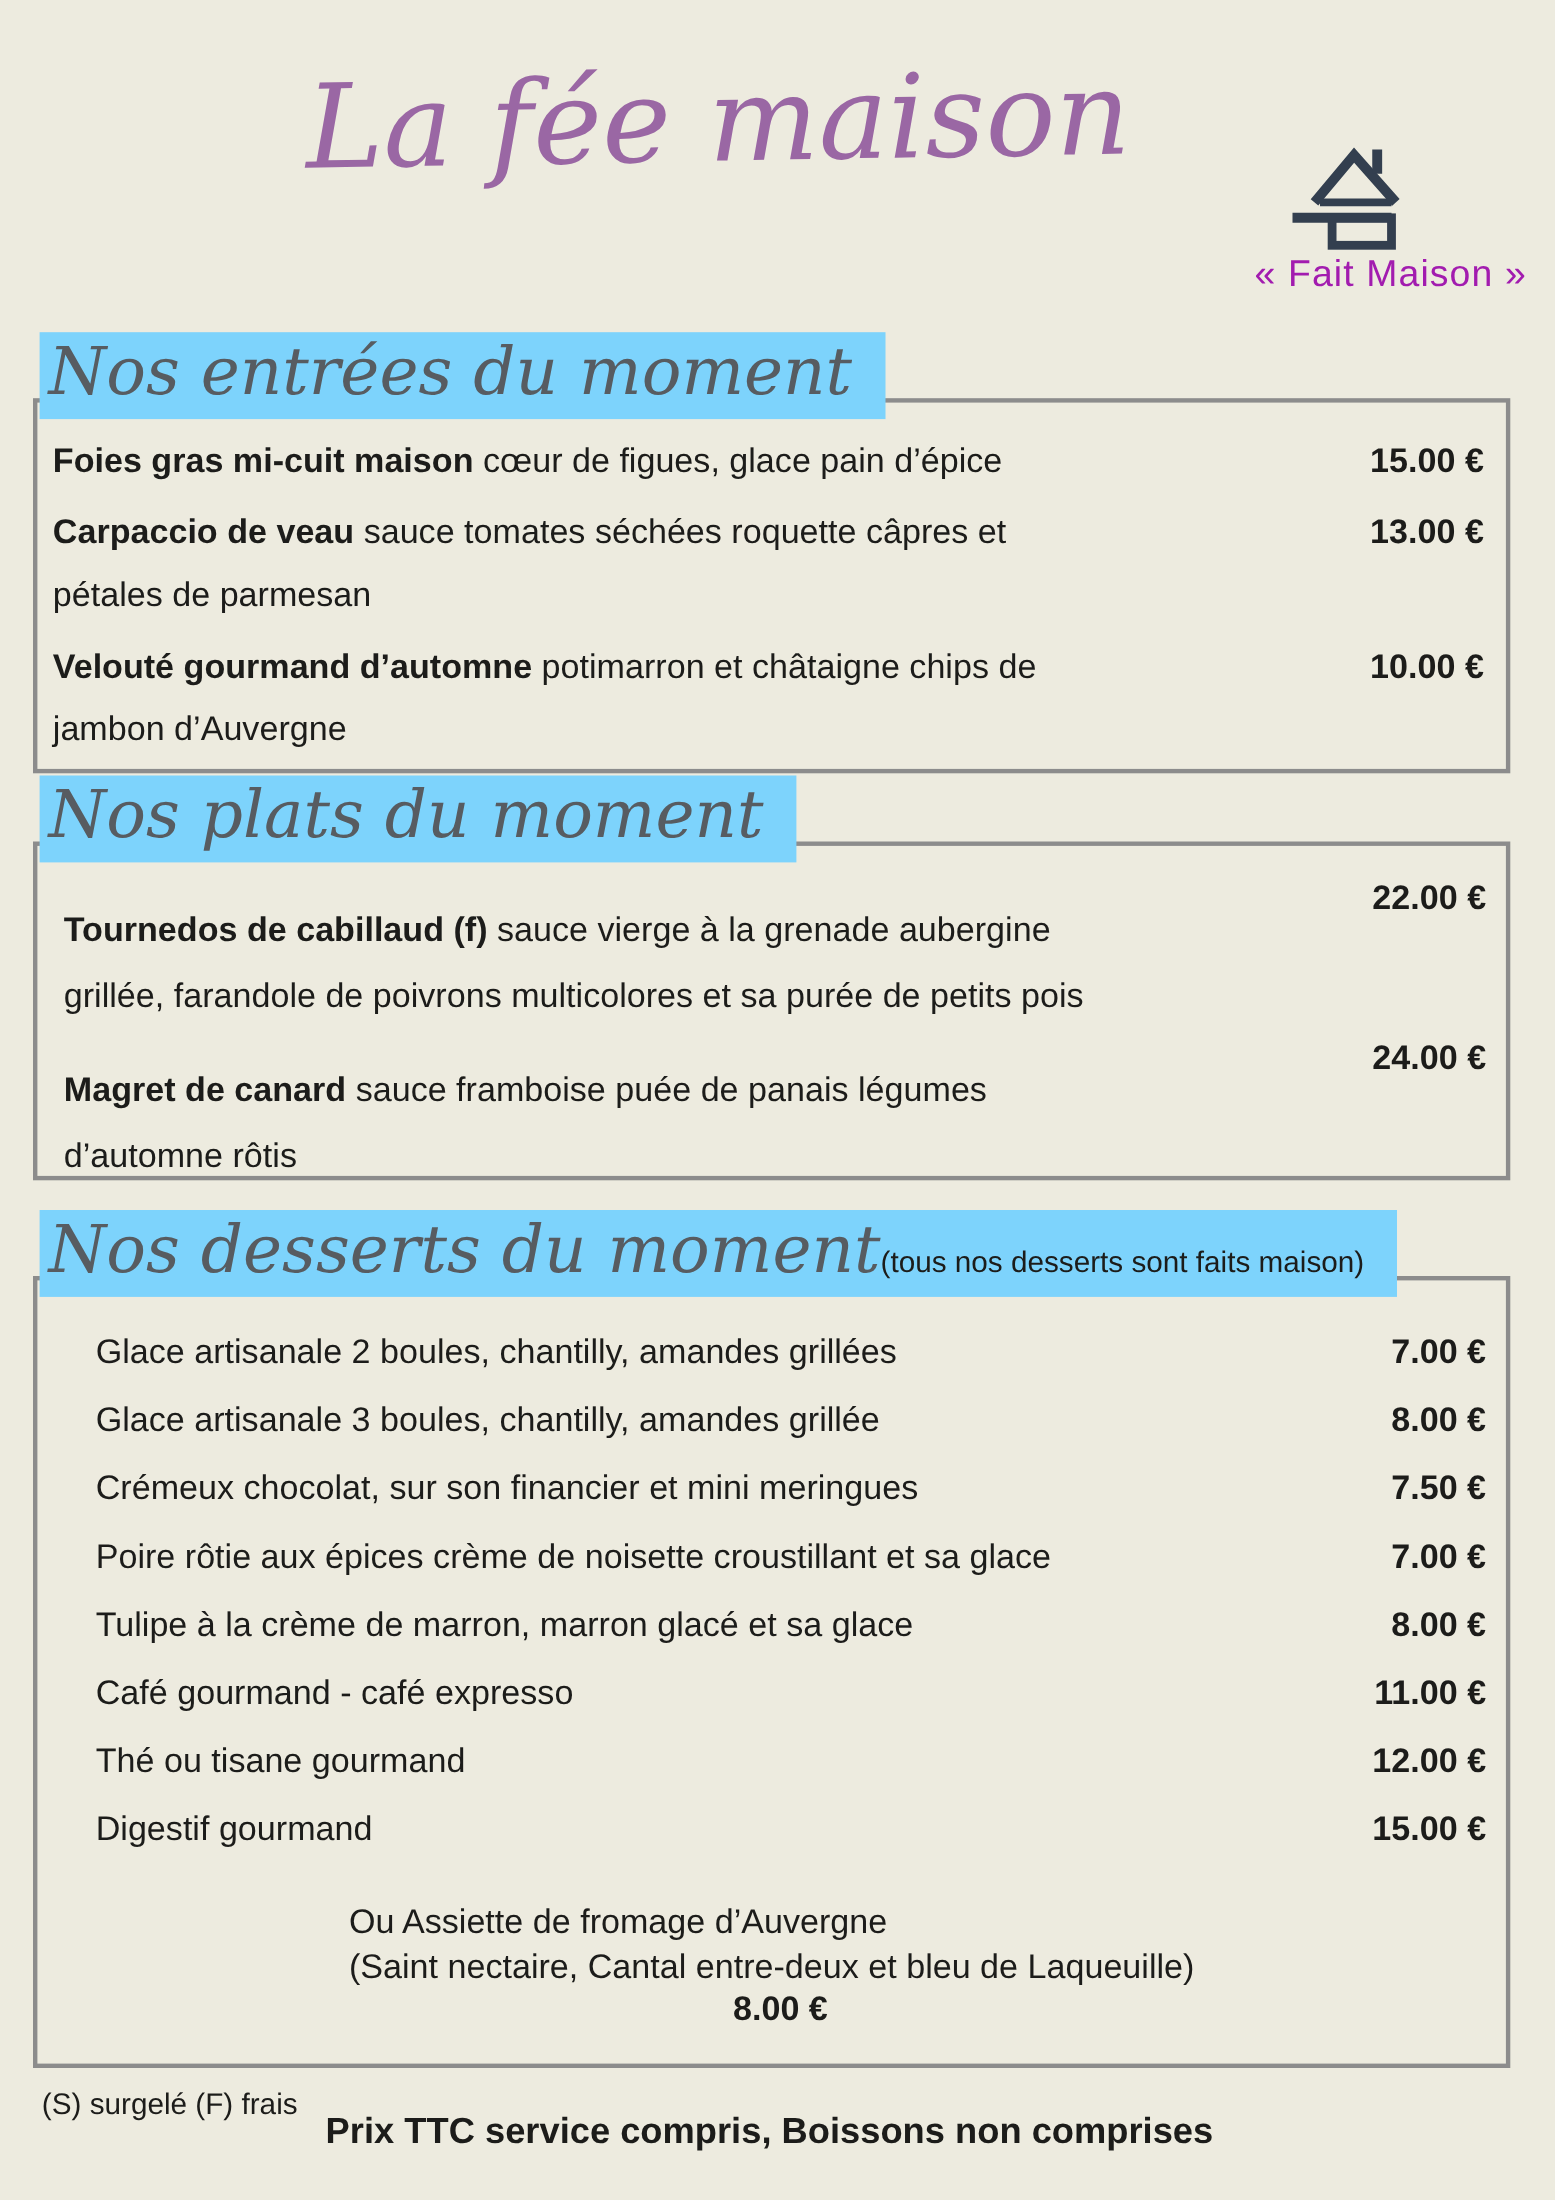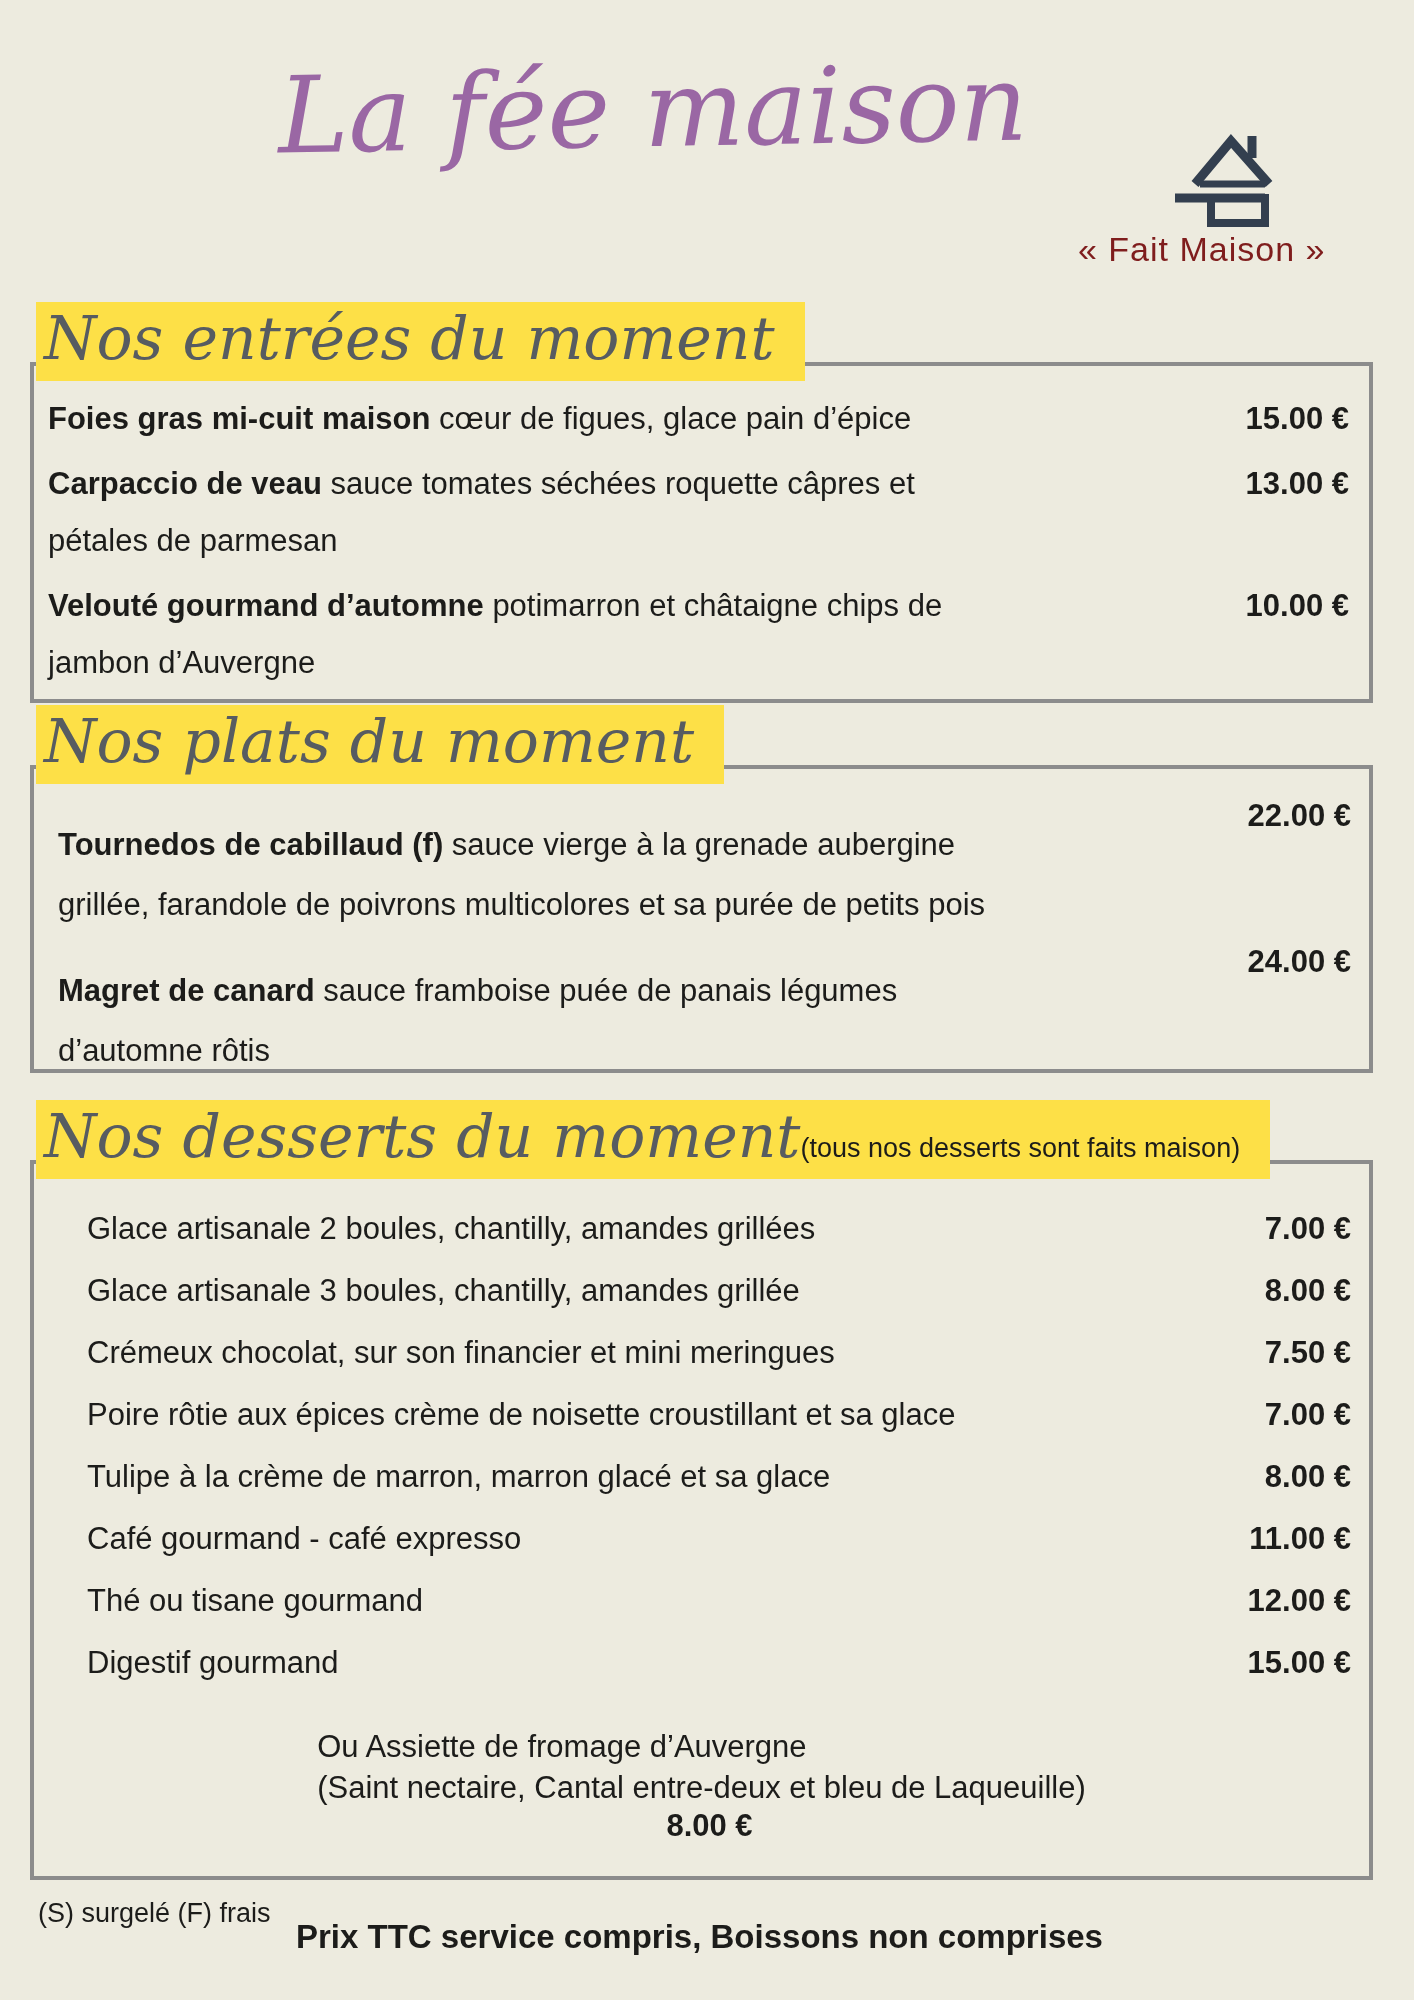--- a/index.html
+++ b/index.html
@@ -13,35 +13,35 @@
   }
   
   .title {
     position:absolute; left:278px; top:48px;
     font-family:"DejaVu Serif", serif; font-style:italic;
     font-size:106px; color:#9a67a4; white-space:nowrap;
     transform:rotate(-1deg);
   }
   .logo {
     position:absolute; left:1078px; top:128px; width:310px;
-    text-align:left; color:#7f1d1d;
+    text-align:right; color:#a21caf;
   }
   .logo svg { display:block; margin:0 auto; }
   .logo-label { font-size:34px; letter-spacing:1px; margin-top:2px; white-space:nowrap; }
 
   
   .box {
     position:absolute; left:30px; width:1343px;
     border:4px solid #8c8c8c;
   }
   .box-heading {
     position:absolute; top:-64px; left:2px;
     font-family:"DejaVu Serif", serif; font-style:italic;
     font-size:60px; line-height:1.15; color:#575c61;
-    background:#fde047; padding:2px 30px 8px 8px; white-space:nowrap;
+    background:#7dd3fc; padding:2px 30px 8px 8px; white-space:nowrap;
   }
   .heading-note {
     font-family:"Liberation Sans", sans-serif; font-style:normal;
     font-size:27px; color:#1c1c1a; letter-spacing:0;
   }
   #entrees  { top:362px; height:341px; padding:24px 20px 0 14px; }
   #plats    { top:765px; height:308px; padding:46px 18px 4px 24px; }
   #desserts { top:1160px; height:720px; padding:34px 18px 0 10px; }
 
   .row { display:flex; align-items:flex-start; }

